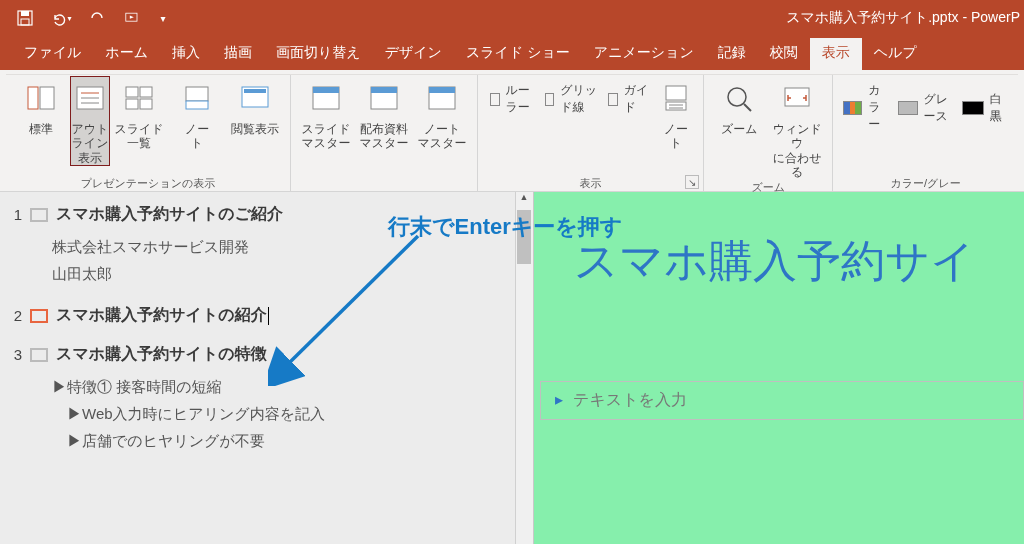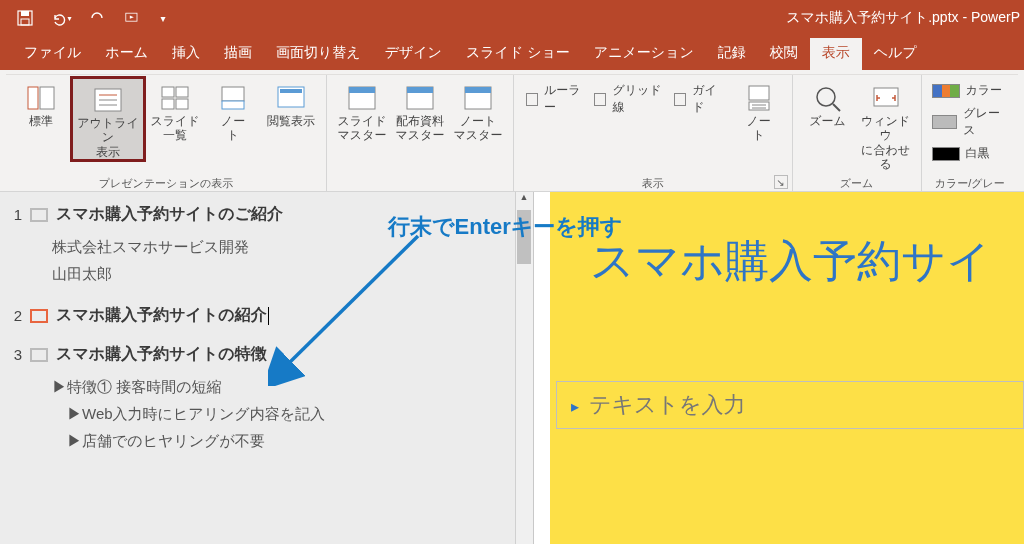--- a/index.html
+++ b/index.html
@@ -18,50 +18,50 @@
   .menutab.active { background: #F3F2F1; color: #B7472A; }
 
   
   .ribbon { height: 122px; background: #F3F2F1; border-bottom: 1px solid #D5D5D5; display: flex; padding: 4px 6px 0 6px; position: relative; }
   .ribbon-top-line { position:absolute; left:6px; right:6px; top:4px; height:1px; background:#E1DFDD;}
   .group { display: flex; flex-direction: column; align-items: center; padding: 2px 6px 0 6px; border-right: 1px solid #D5D5D5; }
   .group:last-child { border-right: none; }
   .group-body { flex: 1; display: flex; align-items: flex-start; }
   .group-label-row { height: 22px; font-size: 11px; color: #555; display:flex; align-items:flex-end; justify-content:center; width:100%; position:relative;}
   .dlaunch { position:absolute; right:-2px; bottom:2px; width:14px; height:14px; font-size:10px; color:#666; border:1px solid #bbb; display:flex; align-items:center; justify-content:center;}
-  .big-btn { width: 58px; display: flex; flex-direction: column; align-items: center; padding-top: 6px; gap: 0; cursor: pointer; }
-  .big-btn.active { background: #D4D2D0; border: 3px solid #7f1d1d; padding-top:5px; width:76px;}
+  .big-btn { width: 58px; display: flex; flex-direction: column; align-items: center; padding-top: 6px; gap: 8px; cursor: pointer; }
+  .big-btn.active { background: #D4D2D0; border: 1px solid #7f1d1d; padding-top:5px; width:40px;}
   .big-btn .icon { width: 32px; height: 32px; display:flex; align-items:center; justify-content:center;}
   .big-btn .lbl { font-size: 12px; color: #444; text-align: center; line-height: 1.2; }
   .check-col { display:flex; flex-direction:row; justify-content:center; gap:6px; padding: 6px 6px; }
   .chk { display:flex; align-items:center; gap:6px; font-size:12px; color:#444;}
   .chkbox { width:13px; height:13px; border:1px solid #888;}
-  .color-col { display:flex; flex-direction:column; gap:6px; padding:6px 4px;}
+  .color-col { display:flex; flex-direction:row; gap:6px; padding:6px 4px;}
   .color-row { display:flex; align-items:center; gap:6px; font-size:12px; color:#444;}
   .swatch { width:28px; height:14px; border:1px solid #888;}
 
   
   .content { display:flex; height: calc(544px - 36px - 34px - 122px); }
   .outline { width: 534px; background:#ECECEC; border-right:1px solid #C8C8C8; position:relative; overflow:hidden; padding: 12px 8px 8px 8px;}
   .outline .scrollbar { position:absolute; right:0; top:0; width:18px; height:100%; background:#F0F0F0; border-left:1px solid #D0D0D0;}
   .outline .thumb { position:absolute; right:2px; top:2px; width:14px; height:54px; background:#C0C0C0;}
   .outline .upbtn { position:absolute; right:2px; top:0; width:14px; height:16px; color:#555; font-size:9px; text-align:center;}
   .slide-block { margin-bottom: 18px; }
   .slide-head { display:flex; align-items:center; gap:8px; }
   .slide-num { width:14px; font-size:15px; color:#444; text-align:right;}
   .slide-icon { width:18px; height:14px; border:2px solid #bbb; display:inline-block;}
   .slide-icon.sel { border:2px solid #E8653F;}
   .slide-title { font-size:16px; font-weight:bold; color:#3a3a3a;}
   .slide-body { margin-left: 44px; margin-top:8px; font-size:15px; color:#555; line-height:1.8;}
   .cursor { display:inline-block; width:1px; height:18px; background:#000; vertical-align:middle; margin-left:1px;}
 
-  .preview { flex:1; background:#fde047; position:relative; padding: 40px 0 0 40px; overflow:hidden;margin-left:16px;}
+  .preview { flex:1; background:#86efac; position:relative; padding: 40px 0 0 40px; overflow:hidden;}
   .preview-title { font-size:44px; color:#2E75C6; font-weight:normal; white-space:nowrap;}
   .preview-body-box { margin-top: 90px; margin-left: -34px; border:1px solid #BFBFBF; padding: 8px 14px;}
-  .preview-body { font-size:22px; color:#777;}
+  .preview-body { font-size:16px; color:#777;}
   .preview-bullet { color:#2E75C6; margin-right:10px;}
 
   
   .annot-text { position:absolute; left:388px; top:212px; font-size:22px; font-weight:bold; color:#167AC6; white-space:nowrap;}
   .annot-svg { position:absolute; left:268px; top:226px; pointer-events:none;}
 </style>
 </head>
 <body>
 
 <div class="titlebar">

